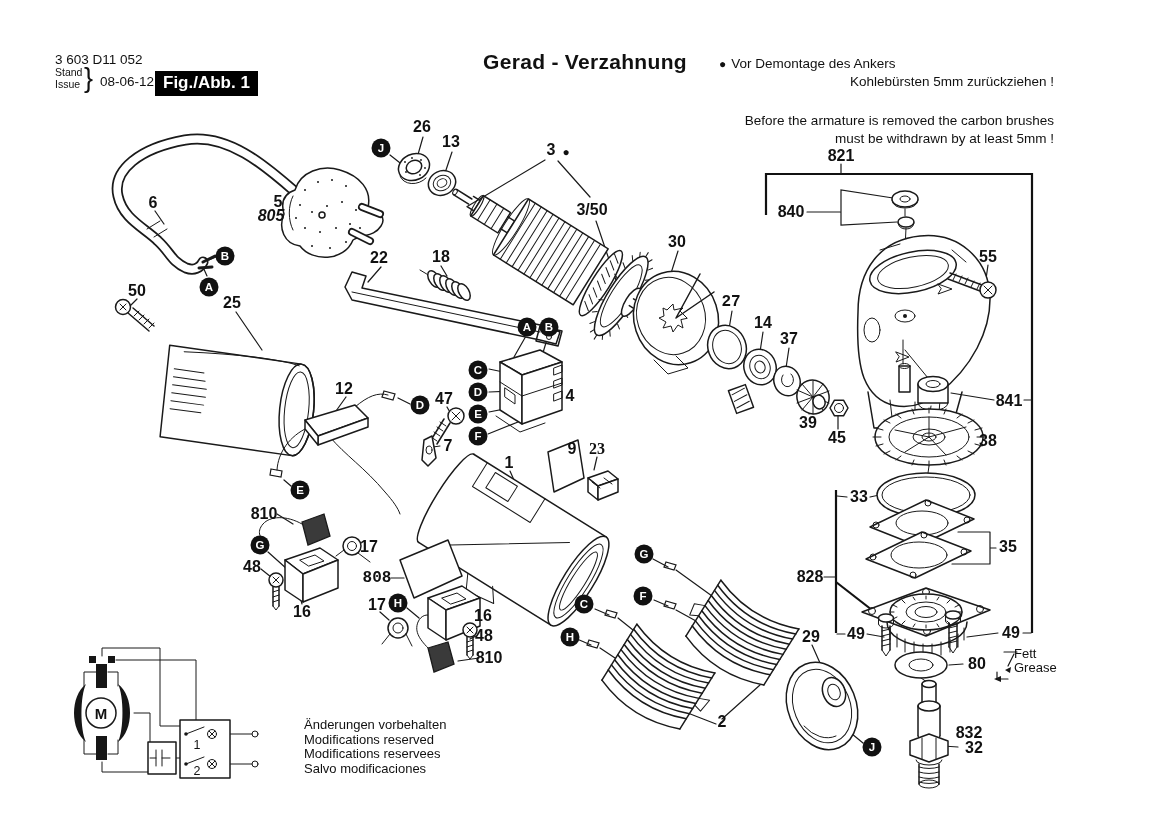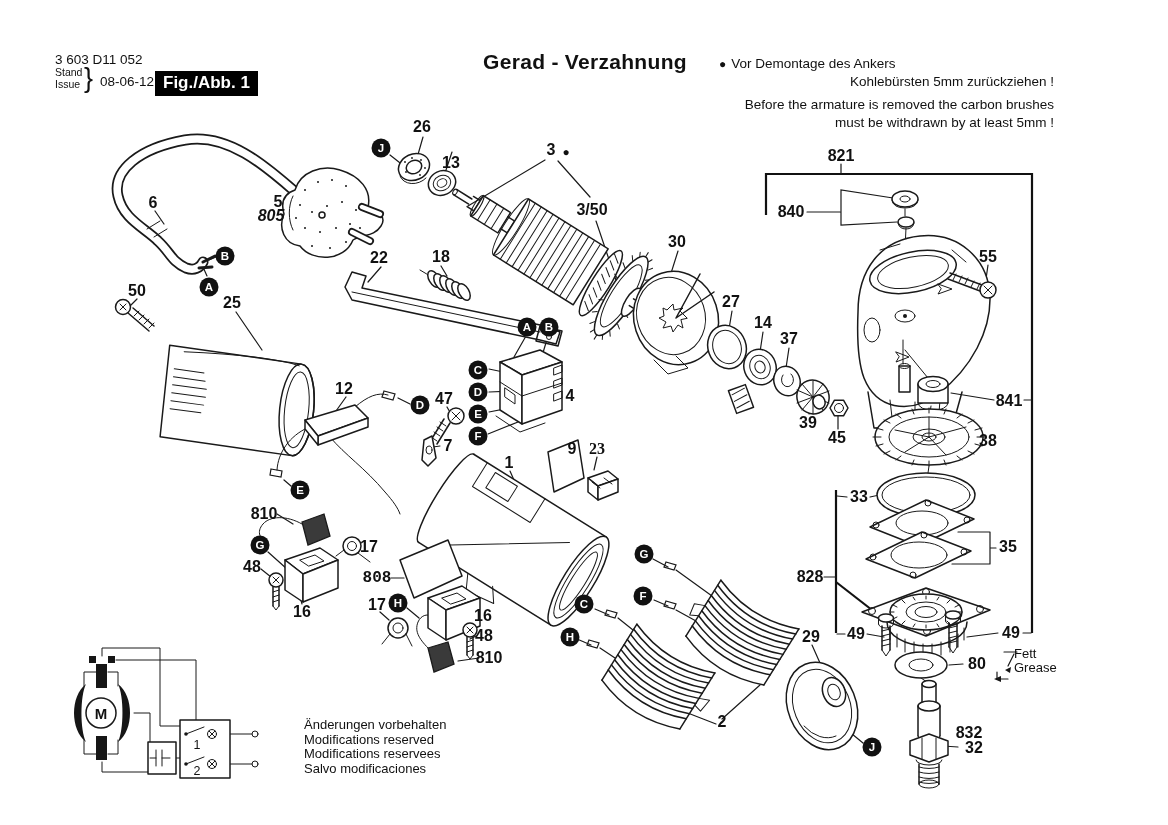--- a/index.html
+++ b/index.html
@@ -26,21 +26,21 @@
            transform:translate(-50%,-50%);line-height:1;}
   .partnum{position:absolute;left:55px;top:52px;font-size:13.5px;}
   .standissue{position:absolute;left:55px;top:67px;font-size:10.5px;line-height:11.5px;}
   .brace{position:absolute;left:84px;top:63px;font-size:27px;font-weight:normal;}
   .issuedate{position:absolute;left:100px;top:74px;font-size:13.5px;}
   .figbox{position:absolute;left:155px;top:71px;background:#000;color:#fff;font-weight:bold;
           font-size:17px;padding:2px 8px 3px 8px;}
   .title{position:absolute;left:415px;top:50px;width:340px;text-align:center;font-size:21px;
          font-weight:bold;letter-spacing:.3px;}
   .notes{position:absolute;left:719px;top:55px;width:335px;font-size:13.5px;line-height:18px;}
-  .notes .en{margin-top:5px;}
+  .notes .en{margin-top:21px;}
   .notes .ind{padding-left:14px;text-align:right;}
   .bullet{font-size:12px;margin-right:5px;}
   .footer{position:absolute;left:304px;top:718px;font-size:13px;line-height:14.5px;}
   .grease{position:absolute;left:1014px;top:647px;font-size:13px;line-height:14px;}
 </style>
 </head>
 <body>
 
 <div class="stage">
 
@@ -450,28 +450,28 @@
     <circle class="ln t" cx="212" cy="764" r="4.5"></circle>
     <path class="ln t" d="M209 761 L215 767 M215 761 L209 767"></path>
     <circle class="ln t" cx="255" cy="734" r="3"></circle>
     <circle class="ln t" cx="255" cy="764" r="3"></circle>
   </g>
 
 </svg>
 
 <div id="overlay">
       <div class="plabel" style="left: 422px; top: 127px;">26</div>
-      <div class="plabel" style="left: 451px; top: 142px; margin-top: 21px;">13</div>
+      <div class="plabel" style="left: 451px; top: 142px;">13</div>
       <div class="plabel" style="left: 551px; top: 150px;">3</div>
       <div class="plabel dot" style="left: 566px; top: 152px;">●</div>
       <div class="plabel" style="left: 592px; top: 210px;">3/50</div>
       <div class="plabel" style="left: 379px; top: 258px;">22</div>
       <div class="plabel" style="left: 441px; top: 257px;">18</div>
       <div class="plabel" style="left: 677px; top: 242px;">30</div>
-      <div class="plabel" style="left: 731px; top: 302px;">27</div>
+      <div class="plabel" style="left: 731px; top: 302px; font-family: Liberation Mono, monospace;">27</div>
       <div class="plabel" style="left: 763px; top: 323px;">14</div>
       <div class="plabel" style="left: 789px; top: 339px;">37</div>
       <div class="plabel" style="left: 808px; top: 423px;">39</div>
       <div class="plabel" style="left: 837px; top: 438px;">45</div>
       <div class="plabel" style="left: 841px; top: 156px;">821</div>
       <div class="plabel" style="left: 791px; top: 212px;">840</div>
       <div class="plabel" style="left: 988px; top: 257px;">55</div>
       <div class="plabel" style="left: 1009px; top: 401px;">841</div>
       <div class="plabel" style="left: 988px; top: 441px;">38</div>
       <div class="plabel" style="left: 859px; top: 497px;">33</div>

